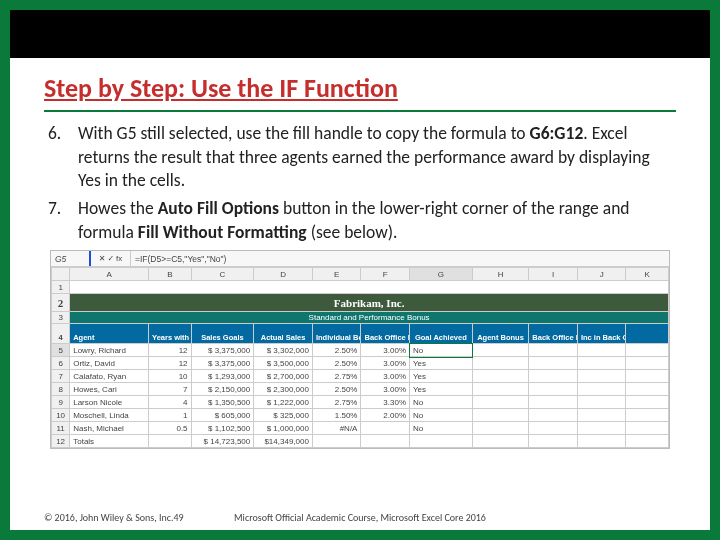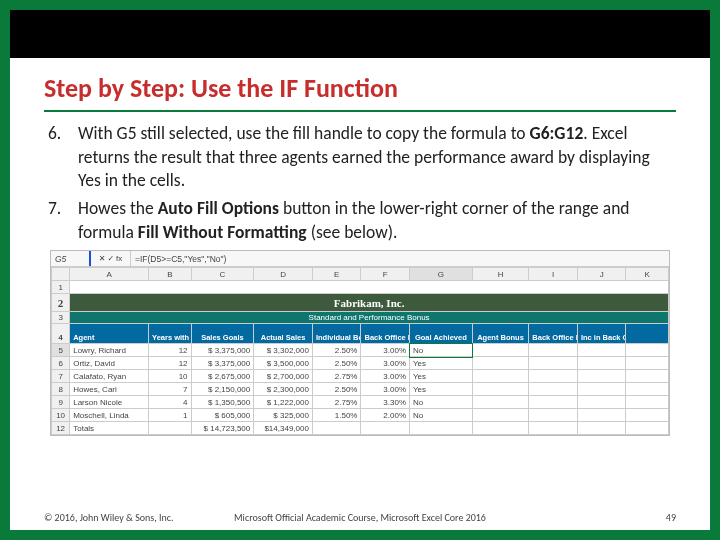--- a/index.html
+++ b/index.html
@@ -1,20 +1,20 @@
 <!DOCTYPE html>
 <html><head>
 <meta charset="utf-8">
 <style>
   * { box-sizing: border-box; margin: 0; padding: 0; }
   body { width: 720px; height: 540px; font-family: Calibri, Arial, sans-serif; background: #0a7a3a; overflow: hidden; }
   .slide { position: absolute; top: 10px; left: 10px; width: 700px; height: 520px; background: #fff; }
   .blackbar { background: #000; height: 48px; width: 100%; }
   .content { padding: 14px 34px 0 34px; }
-  h1 { color: #c62e2e; font-size: 26px; font-weight: 700; font-family: 'Segoe UI', Calibri, sans-serif; border-bottom: 2.5px solid #0a7a3a; padding-bottom: 6px; margin-bottom: 10px; }
+  h1 { color: #c62e2e; font-size: 26px; font-weight: 700; font-family: 'Segoe UI', Calibri, sans-serif; border-bottom: 2.5px solid #0a7a3a; padding-bottom: 6px; margin-bottom: 10px; text-decoration: underline; }
   ol { list-style: none; padding-left: 30px; }
   ol li { position: relative; font-size: 17.5px; line-height: 1.35; color: #222; margin-bottom: 4px; padding-left: 4px; }
   ol li .num { position: absolute; left: -26px; top: 0; }
   .b { font-weight: 700; }
   .figwrap { margin: 6px auto 0 auto; width: 620px; }
   .figcap { color: #c00; font-family: Arial, sans-serif; font-size: 10px; font-weight: 700; margin-bottom: 2px; padding-left: 46px; }
   .excel { border: 1px solid #bbb; background: #fff; font-family: Arial, sans-serif; font-size: 8.5px; color: #444; }
   .fmrow { display: flex; align-items: center; height: 16px; border-bottom: 1px solid #ccc; background: #f7f7f7; }
   .namebox { width: 40px; padding-left: 4px; border-right: 2px solid #1d4ed8; height: 100%; display:flex; align-items:center; font-style: italic; }
   .fxbtn { width: 40px; text-align: center; border-right: 1px solid #ccc; height:100%; display:flex; align-items:center; justify-content:center; gap:2px; }
@@ -23,21 +23,21 @@
   table { border-collapse: collapse; width: 100%; table-layout: fixed; }
   th, td { border: 1px solid #ccc; padding: 1px 3px; height: 13px; overflow: hidden; white-space: nowrap; font-size: 8px; }
   th { background: #f0f0f0; font-weight: 400; text-align: center; }
   .rh { background: #f0f0f0; text-align: center; width: 18px; }
   .title1 td { background: #3d5a3d; color: #fff; font-family: Georgia, serif; font-size: 11px; text-align: center; font-weight:700; height:18px; }
   .title2 td { background: #0f766e; color: #fff; font-size: 8px; text-align: center; height:12px; }
   .hdrrow td { background: #0369a1; color: #fff; font-size: 7.5px; font-weight: 700; text-align: center; height: 20px; line-height:1.1; vertical-align: bottom; padding-bottom:1px; }
   .hdrrow td.agent { text-align: left; vertical-align: bottom; }
   .num-r { text-align: right; }
   .sel { background: #e0e0e0; }
-  .footer { position: absolute; bottom: 6px; left: 34px; right: 34px; display: flex; justify-content: space-between; font-size: 10px; color: #444; }
+  .footer { position: absolute; bottom: 6px; left: 34px; right: 34px; display: flex; font-size: 10px; color: #444; }
   .footer .mid { position: absolute; left: 0; right: 0; text-align: center; }
   .footer .pn { position: relative; z-index: 2; }
   col.cR { width: 18px; }
   col.cA { width: 78px; }
   col.cB { width: 42px; }
   col.cC { width: 62px; }
   col.cD { width: 58px; }
   col.cE { width: 48px; }
   col.cF { width: 48px; }
   col.cG { width: 62px; }
@@ -158,21 +158,21 @@
                 <td>Yes</td>
                 <td></td>
                 <td></td>
                 <td></td>
                 <td></td>
               </tr>
               <tr>
                 <td class="rh">7</td>
                 <td>Calafato, Ryan</td>
                 <td class="num-r">10</td>
-                <td class="num-r">$ 2,675,000</td>
+                <td class="num-r">$ 1,293,000</td>
                 <td class="num-r">$ 2,700,000</td>
                 <td class="num-r">2.75%</td>
                 <td class="num-r">3.00%</td>
                 <td>Yes</td>
                 <td></td>
                 <td></td>
                 <td></td>
                 <td></td>
               </tr>
               <tr>
@@ -204,20 +204,34 @@
                 <td></td>
               </tr>
               <tr>
                 <td class="rh">10</td>
                 <td>Moschell, Linda</td>
                 <td class="num-r">1</td>
                 <td class="num-r">$    605,000</td>
                 <td class="num-r">$    325,000</td>
                 <td class="num-r">1.50%</td>
                 <td class="num-r">2.00%</td>
+                <td>No</td>
+                <td></td>
+                <td></td>
+                <td></td>
+                <td></td>
+              </tr>
+              <tr>
+                <td class="rh">11</td>
+                <td>Nash, Michael</td>
+                <td class="num-r">0.5</td>
+                <td class="num-r">$ 1,102,500</td>
+                <td class="num-r">$ 1,000,000</td>
+                <td class="num-r">#N/A</td>
+                <td class="num-r"></td>
                 <td>No</td>
                 <td></td>
                 <td></td>
                 <td></td>
                 <td></td>
               </tr>
               <tr>
                 <td class="rh">12</td>
                 <td>Totals</td>
                 <td class="num-r"></td>

